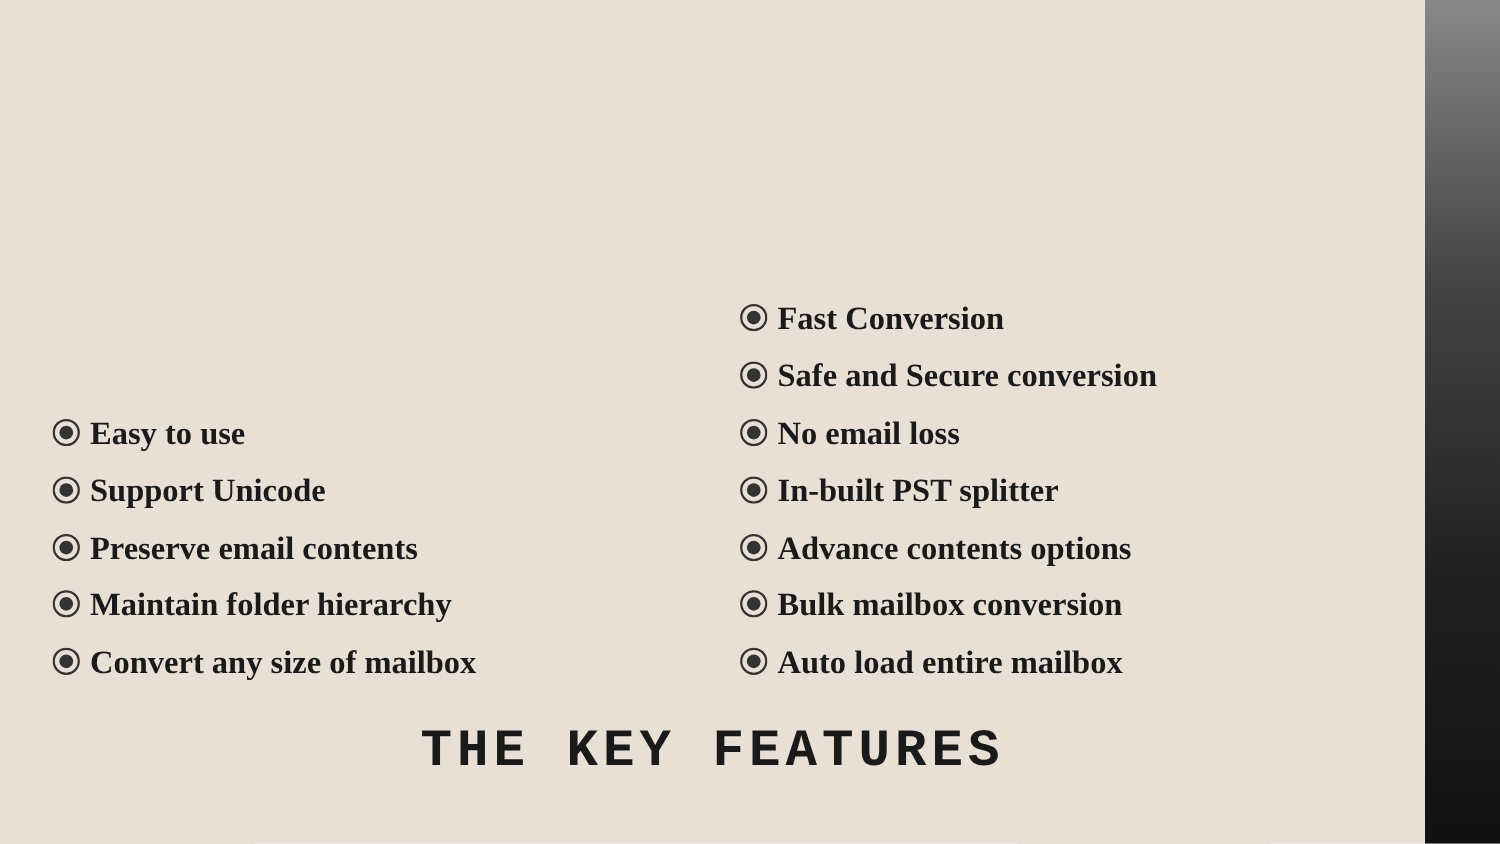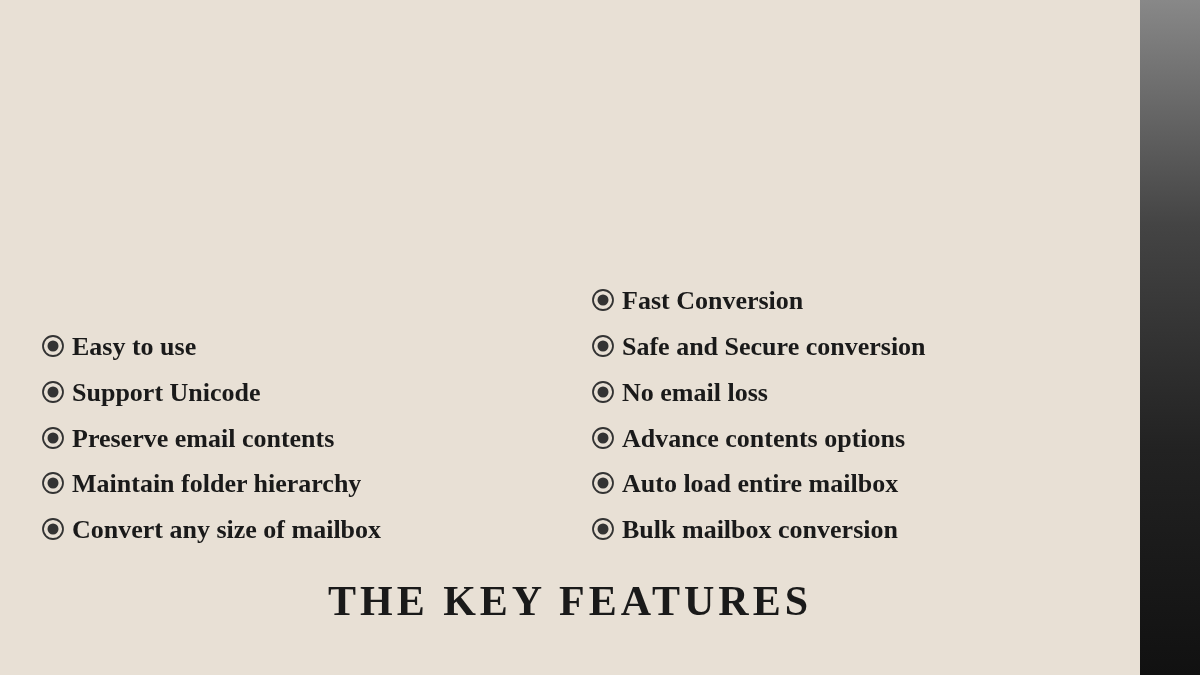--- a/index.html
+++ b/index.html
@@ -81,21 +81,21 @@
       color: #1a1a1a;
     }
 
     .footer-title {
       text-align: center;
       font-size: 42px;
       font-weight: 900;
       color: #1a1a1a;
       letter-spacing: 4px;
       text-transform: uppercase;
-      font-family: Liberation Serif, serif;
+      font-family: Liberation Mono, monospace;
       padding-top: 10px;
       padding-bottom: 10px;
     }
 
     
     .feature-text, .footer-title {
       font-style: normal;
     }
   </style>
 </head>
@@ -180,39 +180,48 @@
           </span>
           <span class="feature-text">No email loss</span>
         </div>
         <div class="feature-item">
           <span class="feature-bullet">
             <svg class="bullet-icon" viewBox="0 0 22 22" xmlns="http://www.w3.org/2000/svg">
       <circle cx="11" cy="11" r="10" fill="none" stroke="#333" stroke-width="1.8"></circle>
       <circle cx="11" cy="11" r="5.5" fill="#333"></circle>
     </svg>
           </span>
+          <span class="feature-text">In-built PST splitter</span>
+        </div>
+        <div class="feature-item">
+          <span class="feature-bullet">
+            <svg class="bullet-icon" viewBox="0 0 22 22" xmlns="http://www.w3.org/2000/svg">
+      <circle cx="11" cy="11" r="10" fill="none" stroke="#333" stroke-width="1.8"></circle>
+      <circle cx="11" cy="11" r="5.5" fill="#333"></circle>
+    </svg>
+          </span>
           <span class="feature-text">Advance contents options</span>
         </div>
         <div class="feature-item">
           <span class="feature-bullet">
             <svg class="bullet-icon" viewBox="0 0 22 22" xmlns="http://www.w3.org/2000/svg">
       <circle cx="11" cy="11" r="10" fill="none" stroke="#333" stroke-width="1.8"></circle>
       <circle cx="11" cy="11" r="5.5" fill="#333"></circle>
     </svg>
           </span>
+          <span class="feature-text">Bulk mailbox conversion</span>
+        </div>
+        <div class="feature-item">
+          <span class="feature-bullet">
+            <svg class="bullet-icon" viewBox="0 0 22 22" xmlns="http://www.w3.org/2000/svg">
+      <circle cx="11" cy="11" r="10" fill="none" stroke="#333" stroke-width="1.8"></circle>
+      <circle cx="11" cy="11" r="5.5" fill="#333"></circle>
+    </svg>
+          </span>
           <span class="feature-text">Auto load entire mailbox</span>
-        </div>
-        <div class="feature-item">
-          <span class="feature-bullet">
-            <svg class="bullet-icon" viewBox="0 0 22 22" xmlns="http://www.w3.org/2000/svg">
-      <circle cx="11" cy="11" r="10" fill="none" stroke="#333" stroke-width="1.8"></circle>
-      <circle cx="11" cy="11" r="5.5" fill="#333"></circle>
-    </svg>
-          </span>
-          <span class="feature-text">Bulk mailbox conversion</span>
         </div>
       </div>
 
   </div>
 
   <div class="footer-title">THE KEY FEATURES</div>
 </div>
 
 <div class="sidebar-gradient"></div>
 

